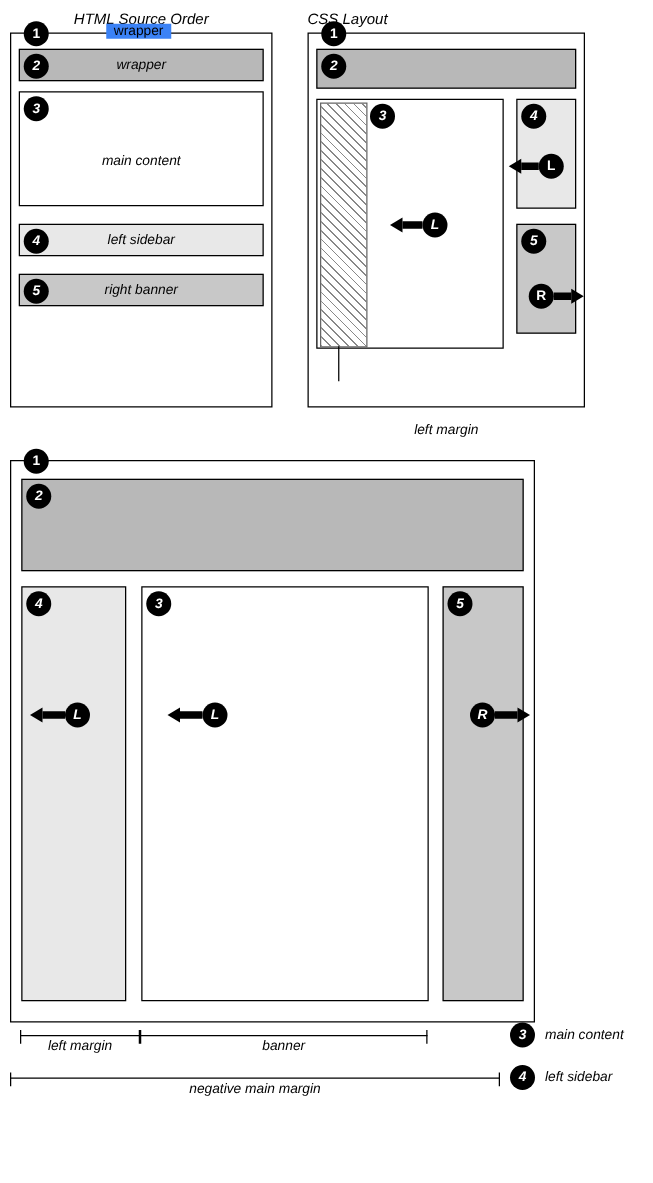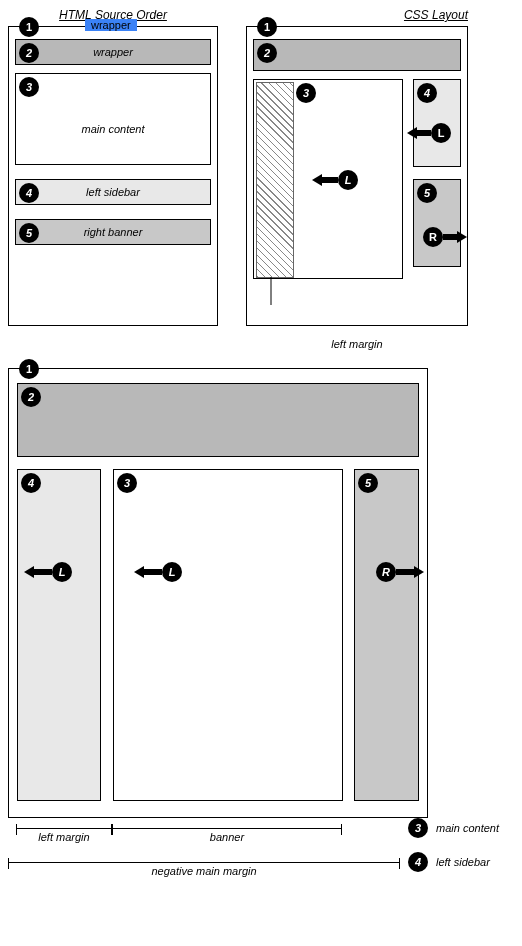--- a/index.html
+++ b/index.html
@@ -8,21 +8,20 @@
     padding: 8px;
     font-family: Verdana, Geneva, sans-serif;
     font-size: 11px;
     background: #fff;
     color: #000;
     width: 522px;
   }
   .section-titles {
     display: flex;
     margin-bottom: 4px;
-    text-decoration: underline;
   }
   .section-title {
     font-style: italic;
     font-size: 12px;
   }
   .top-row {
     display: flex;
     gap: 28px;
     align-items: flex-start;
   }
@@ -219,21 +218,21 @@
     top: 0;
     font-style: italic;
   }
 </style>
 </head>
 <body>
 
 <div class="section-titles">
   <div class="section-title" style="width:210px;text-align:center">HTML Source Order</div>
   <div style="width:28px"></div>
-  <div class="section-title" style="width:222px;text-align:right">CSS Layout</div>
+  <div class="section-title" style="width:222px;text-align:left">CSS Layout</div>
 </div>
 
 <div class="top-row">
 
   <div id="src-panel" class="panel">
     <span class="fieldset-cut">wrapper</span>
     <div class="badge" style="top:-10px;left:10px">1</div>
 
     <div class="box src-banner">
       <div class="badge">2</div>

